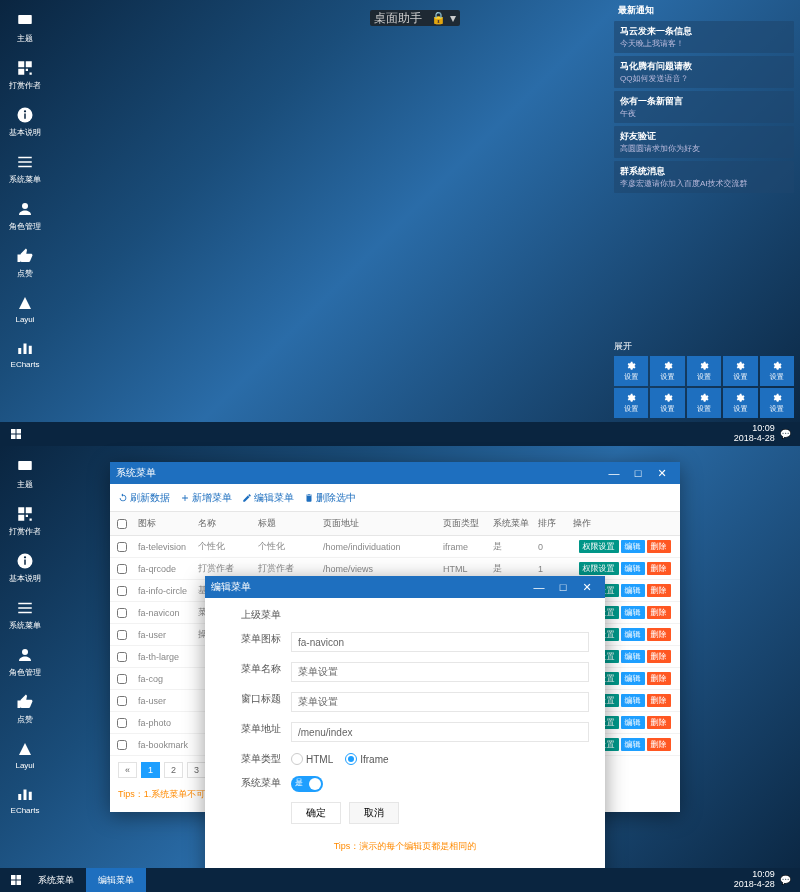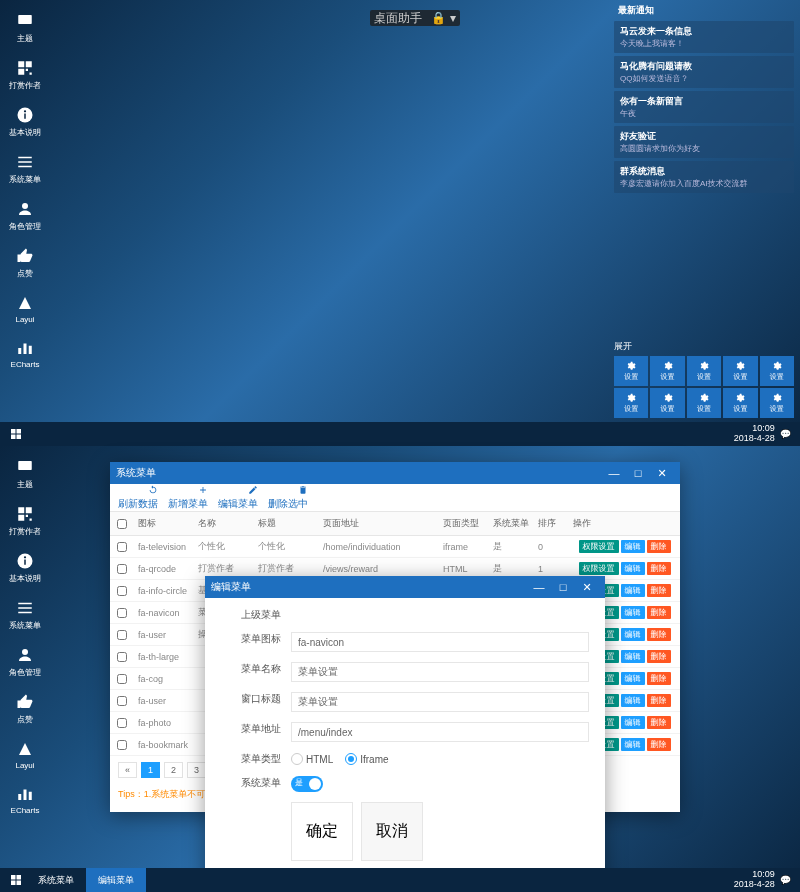--- a/index.html
+++ b/index.html
@@ -29,21 +29,21 @@
 .tiles-hdr{color:#fff;font-size:9px;margin-bottom:3px;}
 .tiles-row{display:flex;gap:2px;margin-bottom:2px;}
 .tile{flex:1;height:30px;background:#1e6fbf;display:flex;flex-direction:column;align-items:center;justify-content:center;color:#fff;font-size:7px;cursor:pointer;}
 .tile svg{width:10px;height:10px;fill:#fff;margin-bottom:1px;}
 .window{position:absolute;background:#fff;box-shadow:0 4px 20px rgba(0,0,0,0.4);}
 .win-main{left:110px;top:16px;width:570px;height:350px;}
 .win-title{height:22px;background:#1e6fbf;color:#fff;display:flex;align-items:center;padding:0 6px;font-size:10px;}
 .win-title-btns{margin-left:auto;display:flex;gap:0;}
 .win-btn{width:24px;height:22px;display:flex;align-items:center;justify-content:center;cursor:pointer;font-size:11px;}
 .toolbar{height:28px;border-bottom:1px solid #e6e6e6;display:flex;align-items:center;padding:0 8px;gap:10px;font-size:10px;}
-.tool-btn{color:#1e6fbf;cursor:pointer;display:flex;align-items:flex-end;gap:2px;flex-direction:column;}
+.tool-btn{color:#1e6fbf;cursor:pointer;display:flex;align-items:center;gap:2px;}
 .tool-btn svg{width:10px;height:10px;fill:#1e6fbf;}
 .table{width:100%;font-size:9px;}
 .table-hdr{display:flex;height:24px;align-items:center;border-bottom:1px solid #e6e6e6;color:#666;background:#fafafa;}
 .table-row{display:flex;height:22px;align-items:center;border-bottom:1px solid #f2f2f2;color:#888;}
 .cell{padding:0 4px;overflow:hidden;white-space:nowrap;text-overflow:ellipsis;}
 .c-chk{width:24px;display:flex;justify-content:center;}
 .c-chk input{width:10px;height:10px;}
 .c-icon{width:60px;}
 .c-name{width:60px;}
 .c-title{width:65px;}
@@ -67,21 +67,21 @@
 .form-input{flex:1;height:20px;border:1px solid #e6e6e6;padding:0 6px;font-size:10px;color:#666;}
 .form-radio{display:flex;align-items:center;gap:12px;font-size:10px;color:#555;}
 .radio-item{display:flex;align-items:center;gap:3px;}
 .radio-circ{width:12px;height:12px;border:1px solid #ccc;border-radius:50%;display:flex;align-items:center;justify-content:center;}
 .radio-circ.checked{border-color:#1e9fff;}
 .radio-circ.checked::after{content:"";width:6px;height:6px;background:#1e9fff;border-radius:50%;}
 .switch{width:32px;height:16px;background:#1e9fff;border-radius:8px;position:relative;}
 .switch::after{content:"";position:absolute;width:12px;height:12px;background:#fff;border-radius:50%;top:2px;right:2px;}
 .switch-label{position:absolute;left:4px;top:1px;color:#fff;font-size:8px;}
 .form-btns{display:flex;gap:8px;padding-left:70px;margin-top:6px;}
-.fbtn{padding:18px 14px;border:1px solid #e6e6e6;font-size:16px;cursor:pointer;}
+.fbtn{padding:3px 14px;border:1px solid #e6e6e6;font-size:10px;cursor:pointer;}
 .fbtn.cancel{background:#f7f7f7;}
 .dlg-tips{color:#ff8a00;font-size:9px;text-align:center;padding:6px;}
 </style>
 </head>
 <body>
 
 <div class="desktop d1">
   <div class="sidebar" id="sb1">
       <div class="sb-item">
         <div class="sb-icon">
@@ -424,21 +424,21 @@
               <span class="btn-sm btn-red">删除</span>
             </div>
           </div>
           <div class="table-row">
             <div class="cell c-chk">
               <input type="checkbox" style="">
             </div>
             <div class="cell c-icon">fa-qrcode</div>
             <div class="cell c-name">打赏作者</div>
             <div class="cell c-title">打赏作者</div>
-            <div class="cell c-url">/views/reward</div>
+            <div class="cell c-url">/home/views</div>
             <div class="cell c-type">HTML</div>
             <div class="cell c-sys">是</div>
             <div class="cell c-order">1</div>
             <div class="cell c-ops">
               <span class="btn-sm btn-green">权限设置</span>
               <span class="btn-sm btn-blue">编辑</span>
               <span class="btn-sm btn-red">删除</span>
             </div>
           </div>
           <div class="table-row">

